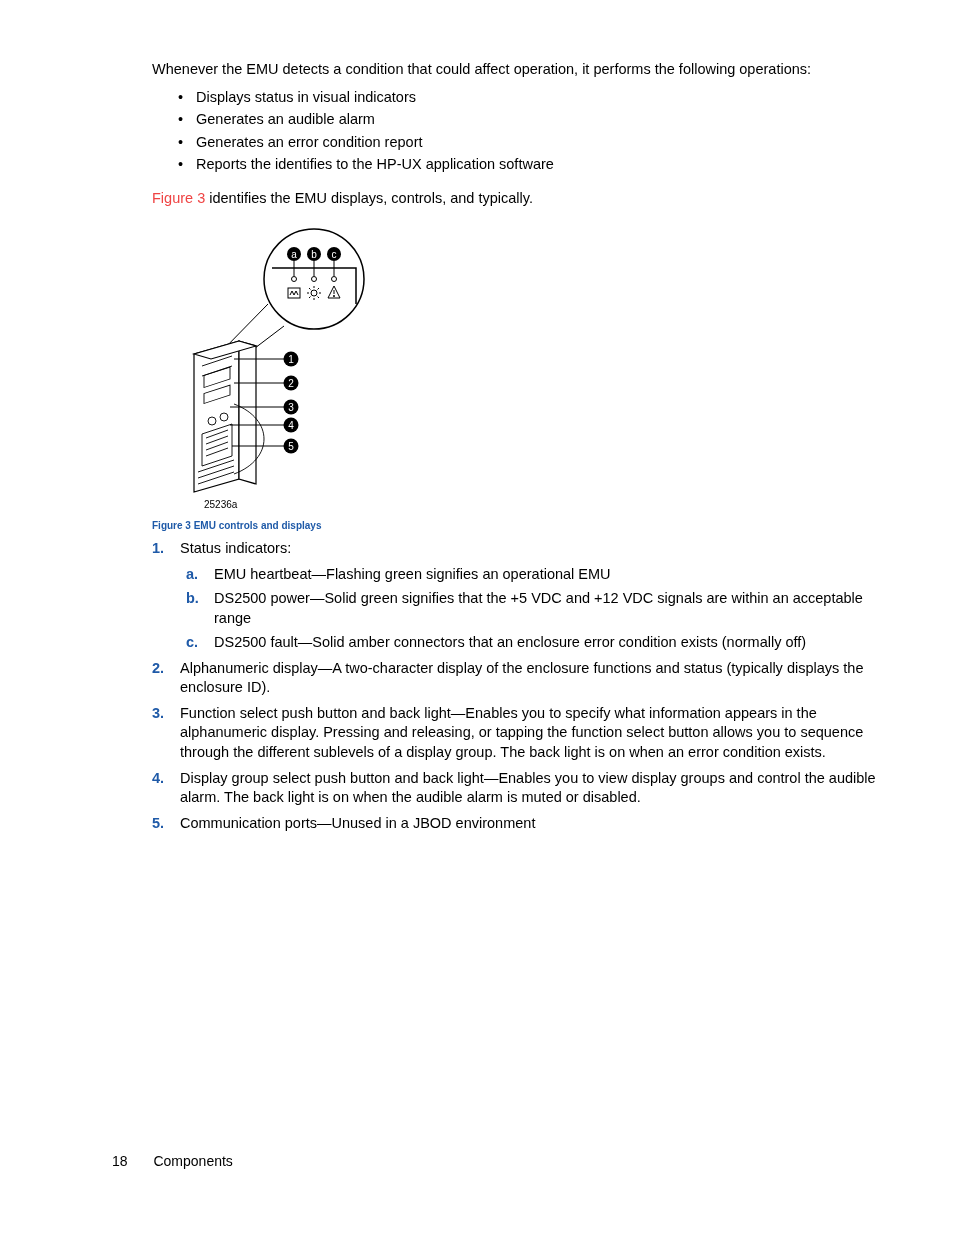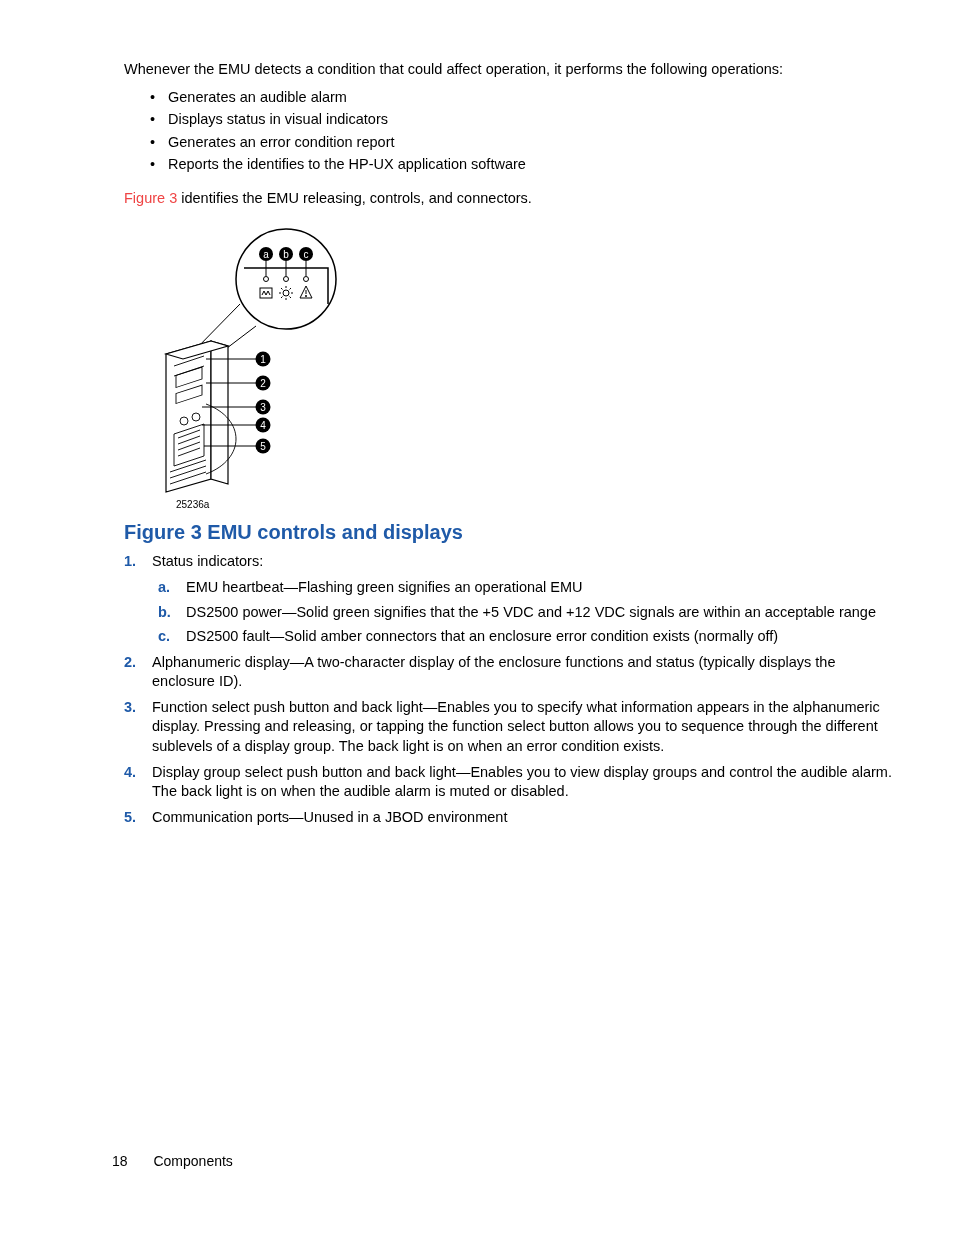--- a/index.html
+++ b/index.html
@@ -6,40 +6,40 @@
     body {
       font-family: Arial, Helvetica, sans-serif;
       width: 954px;
       height: 1235px;
       background: #fff;
       color: #000;
       position: relative;
       font-size: 14.5px;
       line-height: 1.35;
     }
-    .page { padding: 60px 56px 0 56px; }
+    .page { padding: 60px 56px 0 84px; }
     .indent1 { margin-left: 68px; }
     .intro { margin-bottom: 8px; }
     ul.bullets { list-style: none; margin-left: 94px; margin-bottom: 14px; }
     ul.bullets li { padding-left: 18px; position: relative; margin-bottom: 3px; }
     ul.bullets li::before { content: "•"; position: absolute; left: 0; }
     h2.section {
       color: #5a8fb5;
       font-weight: normal;
       font-size: 26px;
       margin-bottom: 6px;
       margin-left: -2px;
     }
     .xref { color: #ef4444; }
     .figure { margin: 16px 0 8px 100px; }
     .fig-caption {
       color: #1f5aa8;
       font-weight: bold;
       margin: 8px 0 6px 68px;
-      font-size: 20px;
+      font-size: 10px;
     }
     ol.numlist { list-style: none; margin-left: 68px; }
     ol.numlist > li { position: relative; padding-left: 28px; margin-bottom: 6px; }
     ol.numlist > li .marker {
       position: absolute; left: 0; top: 0;
       color: #1f5aa8; font-weight: bold;
     }
     ol.sublist { list-style: none; margin-top: 6px; margin-left: 6px; }
     ol.sublist > li { position: relative; padding-left: 28px; margin-bottom: 5px; }
     ol.sublist > li .marker {
@@ -59,28 +59,28 @@
       margin-top: -2px;
       margin-left: 20px;
     }
   </style>
 </head>
 <body>
 
 <div class="page">
   <p class="intro indent1">Whenever the EMU detects a condition that could affect operation, it performs the following operations:</p>
   <ul class="bullets">
+    <li>Displays status in visual indicators</li>
     <li>Generates an audible alarm</li>
-    <li>Displays status in visual indicators</li>
     <li>Generates an error condition report</li>
     <li>Reports the identifies to the HP-UX application software</li>
   </ul>
 
   <p class="indent1">
-    <span class="xref">Figure 3</span><span> identifies the EMU releasing, controls, and connectors.</span>
+    <span class="xref">Figure 3</span><span> identifies the EMU displays, controls, and typically.</span>
   </p>
 
   <div class="figure">
     <svg width="220" height="270" viewBox="0 0 220 270">
 
       <circle cx="130" cy="55" r="50" fill="#fff" stroke="#000" stroke-width="1.5"></circle>
 
       <g font-family="Arial" font-size="10" fill="#fff">
         <circle cx="110" cy="30" r="7" fill="#000"></circle>
           <text x="110" y="33.5" text-anchor="middle">a</text>

